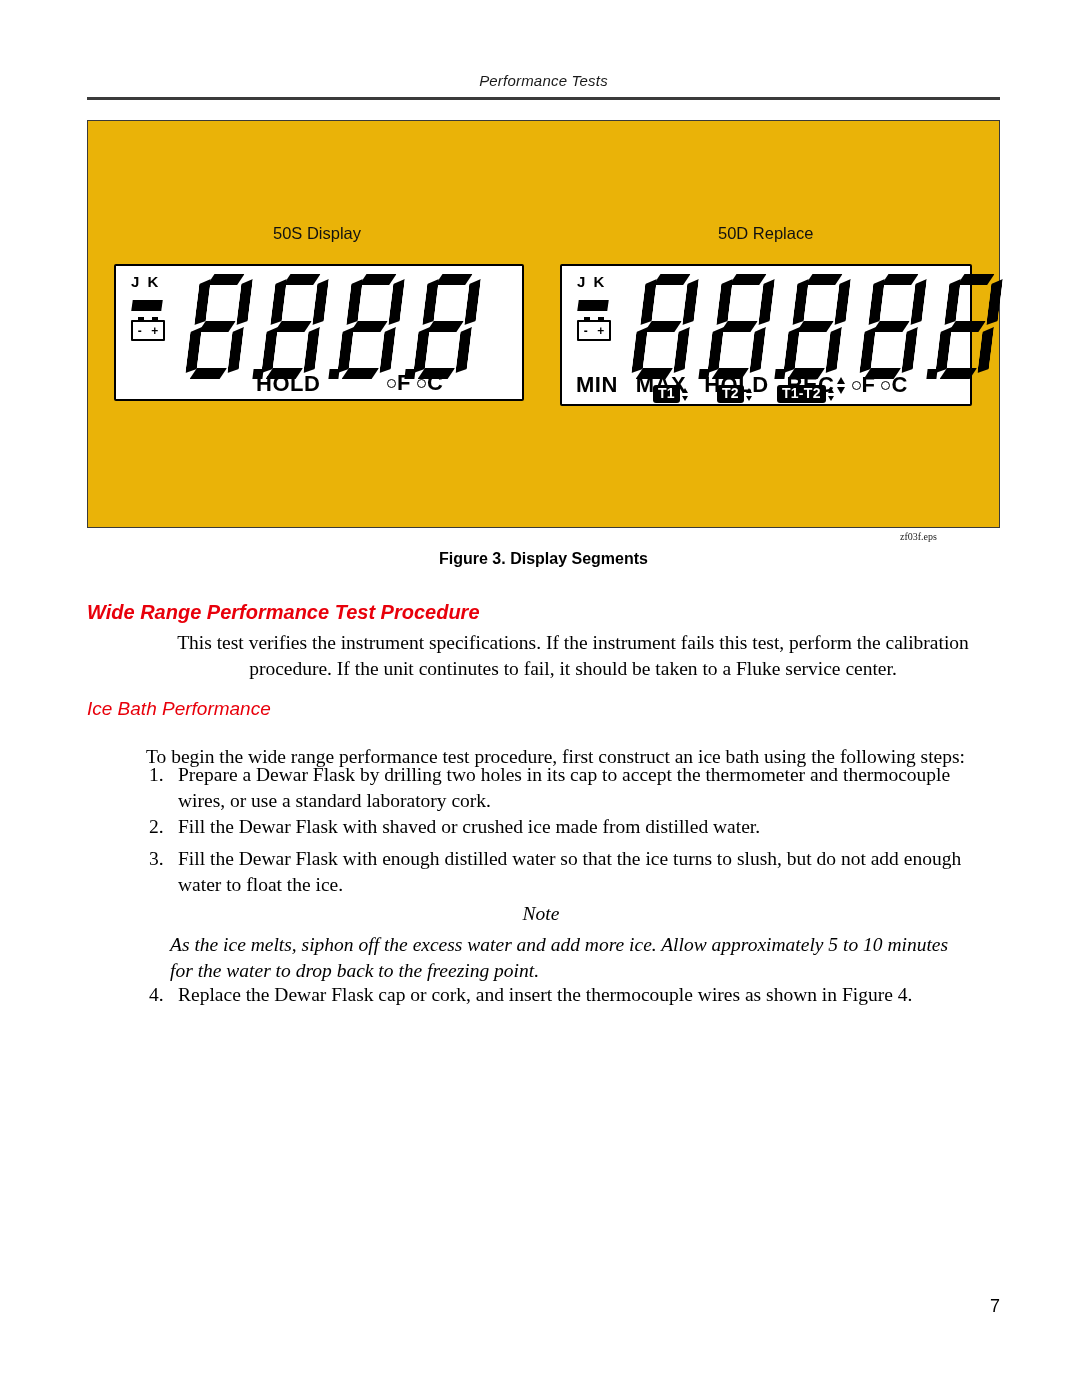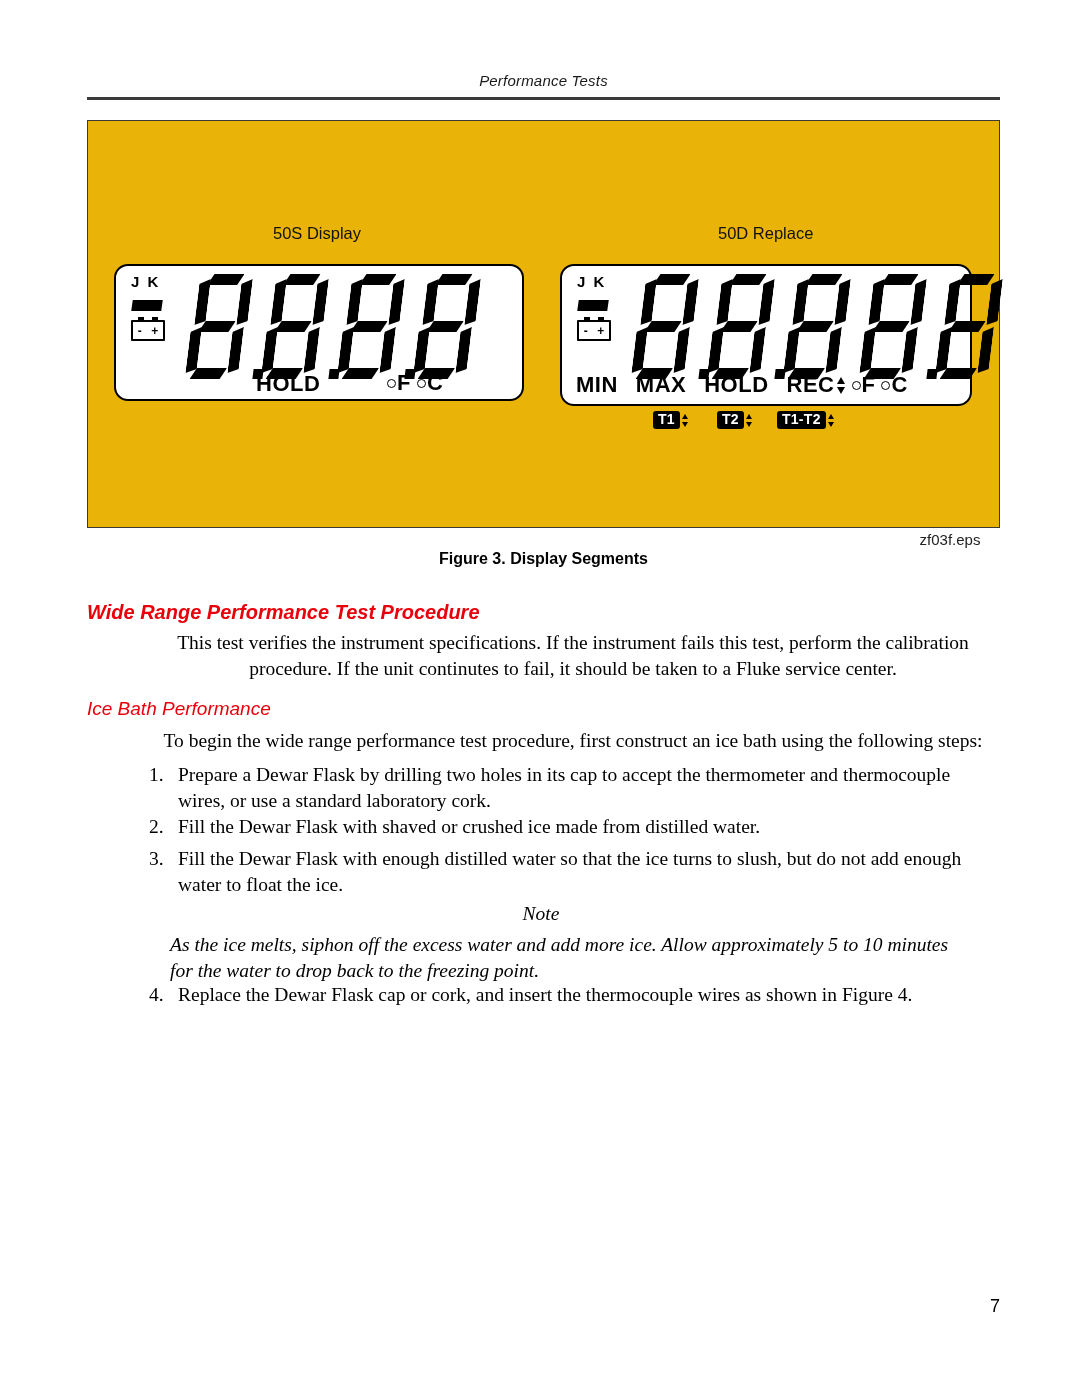--- a/index.html
+++ b/index.html
@@ -63,21 +63,21 @@
     color: #111;
     white-space: nowrap;
   }
   .disp-title.s50 { left: 185px; }
   .disp-title.d50 { left: 630px; }
 
   
   .lcd {
     position: absolute;
     border: 2.4px solid #000;
-    border-radius: 14px;
+    border-radius: 2px;
     background: #fff;
     box-sizing: border-box;
   }
   .lcd.s50 {
     left: 26px;
     top: 143px;
     width: 410px;
     height: 137px;
   }
   .lcd.d50 {
@@ -248,21 +248,21 @@
     letter-spacing: 0.3px;
     line-height: 1.1;
   }
 
   
   .s50-hold { left: 140px; top: 105px; }
   .s50-fc   { left: 271px; top: 104px; }
 
   
   .d50-row1 { left: 14px;  top: 106px; }
-  .d50-row2 { left: 62px;  top: 145px; padding-left: 29px; }
+  .d50-row2 { left: 62px;  top: 119px; padding-left: 29px; }
 
   .d50-row1 .gap-min  { margin-right: 18px; }
   .d50-row1 .gap-max  { margin-right: 18px; }
   .d50-row1 .gap-hold { margin-right: 18px; }
 
   
   .fig-caption {
     position: absolute;
     left: 87px;
     top: 542px;
@@ -272,23 +272,23 @@
     font-weight: bold;
     font-size: 16px;
     color: #000;
     margin-top: 8px;
   }
   .eps-label {
     position: absolute;
     left: 900px;
     top: 531px;
     width: 100px;
-    text-align: center;
-    font-family: Liberation Sans, sans-serif;
-    font-size: 15px;
+    text-align: left;
+    font-family: Liberation Serif, serif;
+    font-size: 10px;
     color: #222;
   }
 
   
   .h1 {
     position: absolute;
     left: 87px;
     width: 913px;
     font-family: "Liberation Sans", "DejaVu Sans", sans-serif;
     font-weight: bold;
@@ -309,21 +309,21 @@
   }
   .para {
     position: absolute;
     font-family: "Liberation Serif", "DejaVu Serif", serif;
     font-size: 19.5px;
     line-height: 26px;
     color: #000;
     text-align: left;
   }
   .para.intro { left: 146px; top: 630px; width: 854px; text-align: center; }
-  .para.lead  { left: 146px; top: 728px; width: 854px; text-align: center; }
+  .para.lead  { left: 146px; top: 744px; width: 854px; }
 
   .list-item {
     position: absolute;
     font-family: "Liberation Serif", "DejaVu Serif", serif;
     font-size: 19.5px;
     line-height: 26px;
     color: #000;
     display: flex;
   }
   .list-item .num {

